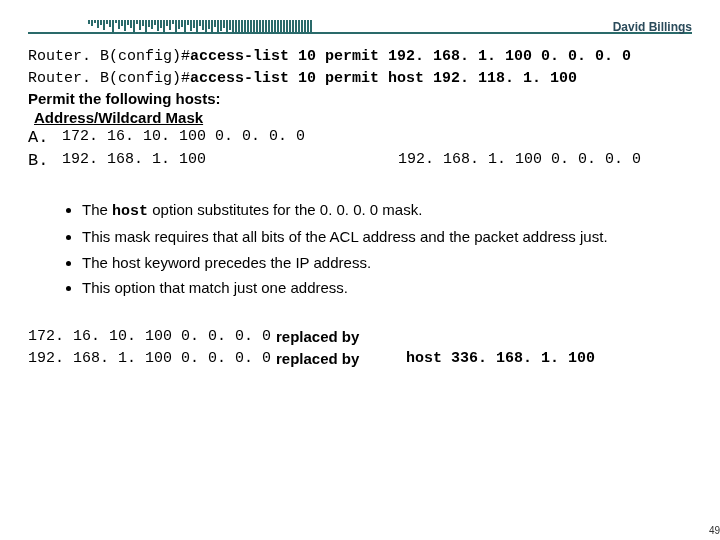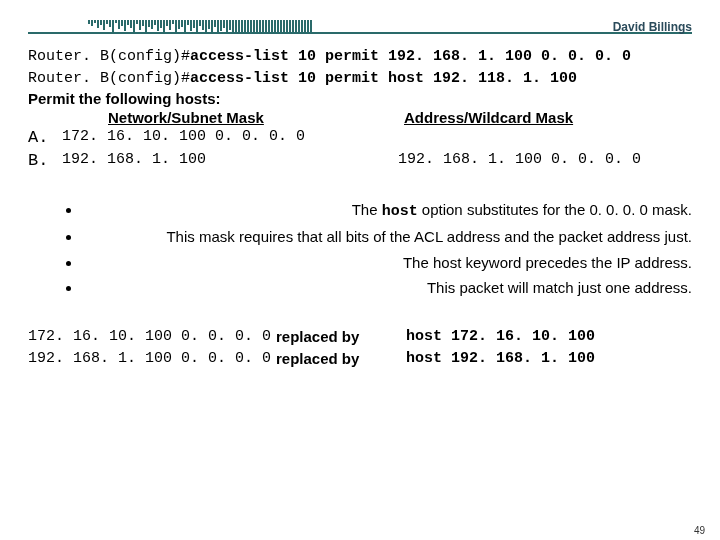--- a/index.html
+++ b/index.html
@@ -101,21 +101,20 @@
     font-size: 15px;
   }
   .host-wild {
     font-family: "Courier New", monospace;
     font-size: 15px;
   }
   .bullets {
     margin: 0 0 28px 0;
     padding: 0 0 0 54px;
     font-size: 15px;
-    text-align: right;
   }
   .bullets li {
     margin-bottom: 4px;
     line-height: 1.35;
   }
   .bullets li::marker {
     font-size: 16px;
   }
   .replace-block {
     font-size: 15px;
@@ -129,21 +128,21 @@
   .rep-mid {
     width: 130px;
     font-weight: bold;
   }
   .rep-right {
     font-family: "Courier New", monospace;
     font-weight: bold;
   }
   .page-num {
     position: absolute;
-    right: 15px;
+    right: 0;
     bottom: 4px;
     font-size: 10px;
     color: #333;
   }
 </style>
 </head>
 <body>
 
 <div class="slide">
 
@@ -235,51 +234,49 @@
       <span>Router. B(config)#</span><span class="bold">access-list 10 permit 192. 168. 1. 100 0. 0. 0. 0</span>
     </div>
     <div>
       <span>Router. B(config)#</span><span class="bold">access-list 10 permit host 192. 118. 1. 100</span>
     </div>
   </div>
 
   <div class="permit-block">
     <div class="permit-header">Permit the following hosts:</div>
     <div class="col-row col-headers">
-      <div class="col-left">Network/Subnet Mask</div>
       <div class="col-right">Address/Wildcard Mask</div>
     </div>
     <div class="host-row">
       <div class="host-letter">A.</div>
       <div class="host-wild">172. 16. 10. 100 0. 0. 0. 0</div>
     </div>
     <div class="host-row">
       <div class="host-letter">B.</div>
       <div class="host-ip">192. 168. 1. 100</div>
       <div class="host-wild">192. 168. 1. 100 0. 0. 0. 0</div>
     </div>
   </div>
 
   <ul class="bullets">
     <li>
       <span>The </span><span class="mono bold">host</span><span> option substitutes for the 0. 0. 0. 0 mask.</span>
     </li>
     <li>This mask requires that all bits of the ACL address and the packet address just.</li>
     <li>The host keyword precedes the IP address.</li>
-    <li>This packet will match just one address.</li>
+    <li>This option that match just one address.</li>
   </ul>
 
   <div class="replace-block">
     <div class="replace-row">
       <div class="rep-left">172. 16. 10. 100 0. 0. 0. 0</div>
       <div class="rep-mid">replaced by</div>
-      <div class="rep-right">host 172. 16. 10. 100</div>
     </div>
     <div class="replace-row">
       <div class="rep-left">192. 168. 1. 100 0. 0. 0. 0</div>
       <div class="rep-mid">replaced by</div>
-      <div class="rep-right">host 192. 168. 1. 100</div>
+      <div class="rep-right">host 336. 168. 1. 100</div>
     </div>
   </div>
 
   <div class="page-num">49</div>
 
 </div>
 
 </body></html>

